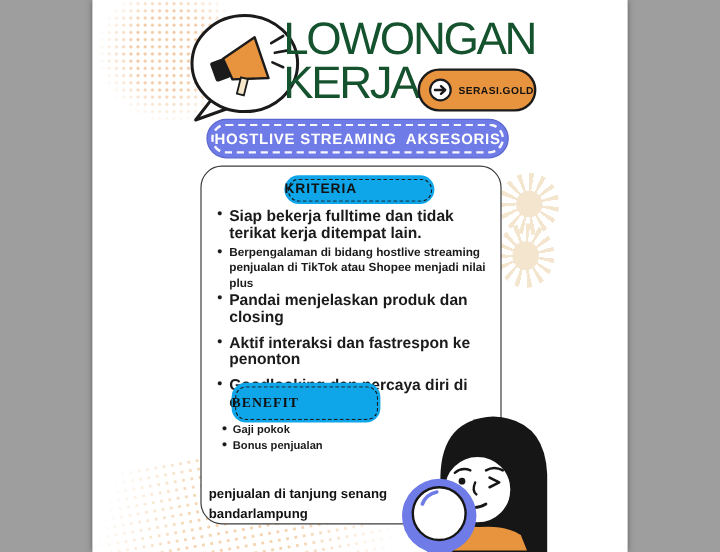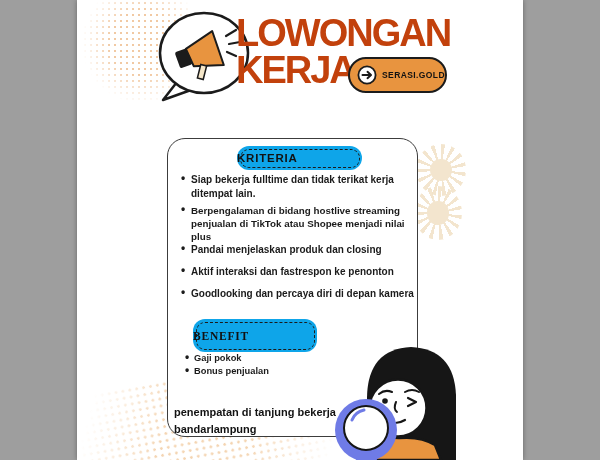--- a/index.html
+++ b/index.html
@@ -24,22 +24,22 @@
     opacity:.85; }
   .burst { position:absolute; border-radius:50%;
     background:repeating-conic-gradient(#f2e3c9 0deg 9deg, transparent 9deg 24deg); opacity:.9; }
   .burst::after { content:""; position:absolute; left:28%; top:28%; width:44%; height:44%;
     border-radius:50%; background:#f2e3c9; }
   .burst1 { left:339px; top:144px; width:50px; height:52px; }
   .burst2 { left:337px; top:186px; width:48px; height:54px; }
 
   
   .bubble-wrap { position:absolute; left:76px; top:10px; width:102px; height:94px; }
-  .title { position:absolute; left:159px; top:15px; width:230px; color:#c2410c;
-    font-weight:bold; font-size:38px; line-height:37px; letter-spacing:-2px; }
+  .title { position:absolute; left:159px; top:15px; width:230px; color:#14532d;
+    font-weight:normal; font-size:38px; line-height:37px; letter-spacing:-2px; }
   .title .l2 { font-size:38px; letter-spacing:-2px; }
   .brand-pill { position:absolute; left:271px; top:57px; width:99px; height:36px;
     background:#E8943F; border:2px solid #1b1b1b; border-radius:18px;
     display:flex; align-items:center; gap:5px; padding:0 7px; z-index:3; }
   .brand-pill .arrow-circle { width:20px; height:20px; flex:0 0 auto; }
   .brand-pill .brand-label { font-size:8.5px; font-weight:bold; letter-spacing:.4px; color:#121212; }
 
   
   .role-banner { position:absolute; left:95px; top:99px; width:252px; height:33px;
     background:#6F7BE6; border:1px solid #5a66cf; border-radius:17px;
@@ -56,21 +56,21 @@
   .section-pill { position:absolute; height:24px; background:#0ea5e9;
     border-radius:12px; display:flex; align-items:center; justify-content:flex-start; z-index:2; }
   .section-pill::after { content:""; position:absolute; inset:2.5px;
     border:1.5px dashed #1b1b1b; border-radius:9px; }
   .section-pill .pill-label { font-size:11.5px; font-weight:bold; letter-spacing:.8px; color:#121212; }
   .pill-kriteria { left:160px; top:146px; width:125px; }
   .pill-benefit  { left:116px; top:319px; width:124px; height:33px;font-family:Liberation Serif, serif; }
 
   .kriteria-list { position:absolute; left:103px; top:173px; width:234px; z-index:2; }
   .kriteria-list .bullet-item { position:relative; padding-left:11px; color:#1b1b1b;
-    font-weight:bold; font-size:10px; line-height:13.5px; margin-bottom:4px; }
+    font-weight:bold; font-size:13px; line-height:13.5px; margin-bottom:4px; }
   .kriteria-list .bullet-item.small { font-size:9.8px; line-height:13px; margin-bottom:0; }
   .kriteria-list .bullet-item.spaced { margin-bottom:8.5px; }
   .bullet-item::before { content:"•"; position:absolute; left:1px; top:-1px; font-size:12px; }
 
   .benefit-list { position:absolute; left:107px; top:352px; width:200px; z-index:2; }
   .benefit-list .bullet-item { position:relative; padding-left:10px; color:#1b1b1b;
     font-weight:bold; font-size:9.3px; line-height:12px; margin-bottom:.5px; }
 
   .placement { position:absolute; left:97px; top:404px; width:200px; z-index:2;
     color:#121212; font-weight:bold; font-size:11px; line-height:17px; }
@@ -107,20 +107,23 @@
     <div class="brand-pill">
       <span class="arrow-circle">
         <svg viewBox="0 0 20 20" width="20" height="20">
           <circle cx="10" cy="10" r="8.6" fill="#ffffff" stroke="#1b1b1b" stroke-width="1.8"></circle>
           <path d="M5.5 10 H13.5 M10.5 6.8 L14 10 L10.5 13.2" stroke="#1b1b1b" stroke-width="2" fill="none" stroke-linecap="round" stroke-linejoin="round"></path>
         </svg>
       </span>
       <span class="brand-label">SERASI.GOLD</span>
     </div>
 
+    <div class="role-banner">
+      <span class="role-label">HOSTLIVE STREAMING  AKSESORIS</span>
+    </div>
 
     <div class="card"></div>
 
     <div class="section-pill pill-kriteria">
       <span class="pill-label">KRITERIA</span>
     </div>
     <div class="kriteria-list">
       <div class="bullet-item">Siap bekerja fulltime dan tidak terikat kerja ditempat lain.</div>
       <div class="bullet-item small">Berpengalaman di bidang hostlive streaming penjualan di TikTok atau Shopee menjadi nilai plus</div>
       <div class="bullet-item spaced">Pandai menjelaskan produk dan closing</div>
@@ -130,21 +133,21 @@
 
     <div class="section-pill pill-benefit">
       <span class="pill-label">BENEFIT</span>
     </div>
     <div class="benefit-list">
       <div class="bullet-item">Gaji pokok</div>
       <div class="bullet-item">Bonus penjualan</div>
     </div>
 
     <div class="placement">
-      <div>penempatan di tanjung bekerja</div>
+      <div>penjualan di tanjung senang</div>
       <div>bandarlampung</div>
     </div>
 
     <div class="woman-wrap">
       <svg viewBox="0 0 130 125" width="130" height="125">
         <path d="M32 125 L32 62 Q33 14 76 12 Q119 14 121 60 L121 125 Z" fill="#161616"></path>
         <circle cx="63" cy="73" r="28.5" fill="#ffffff" stroke="#161616" stroke-width="2.5"></circle>
         <path d="M44 59 Q50 54 57 57" fill="none" stroke="#161616" stroke-width="2" stroke-linecap="round"></path>
         <path d="M70 57 Q77 53 84 57" fill="none" stroke="#161616" stroke-width="2" stroke-linecap="round"></path>
         <circle cx="50" cy="66" r="2.8" fill="#161616"></circle>

